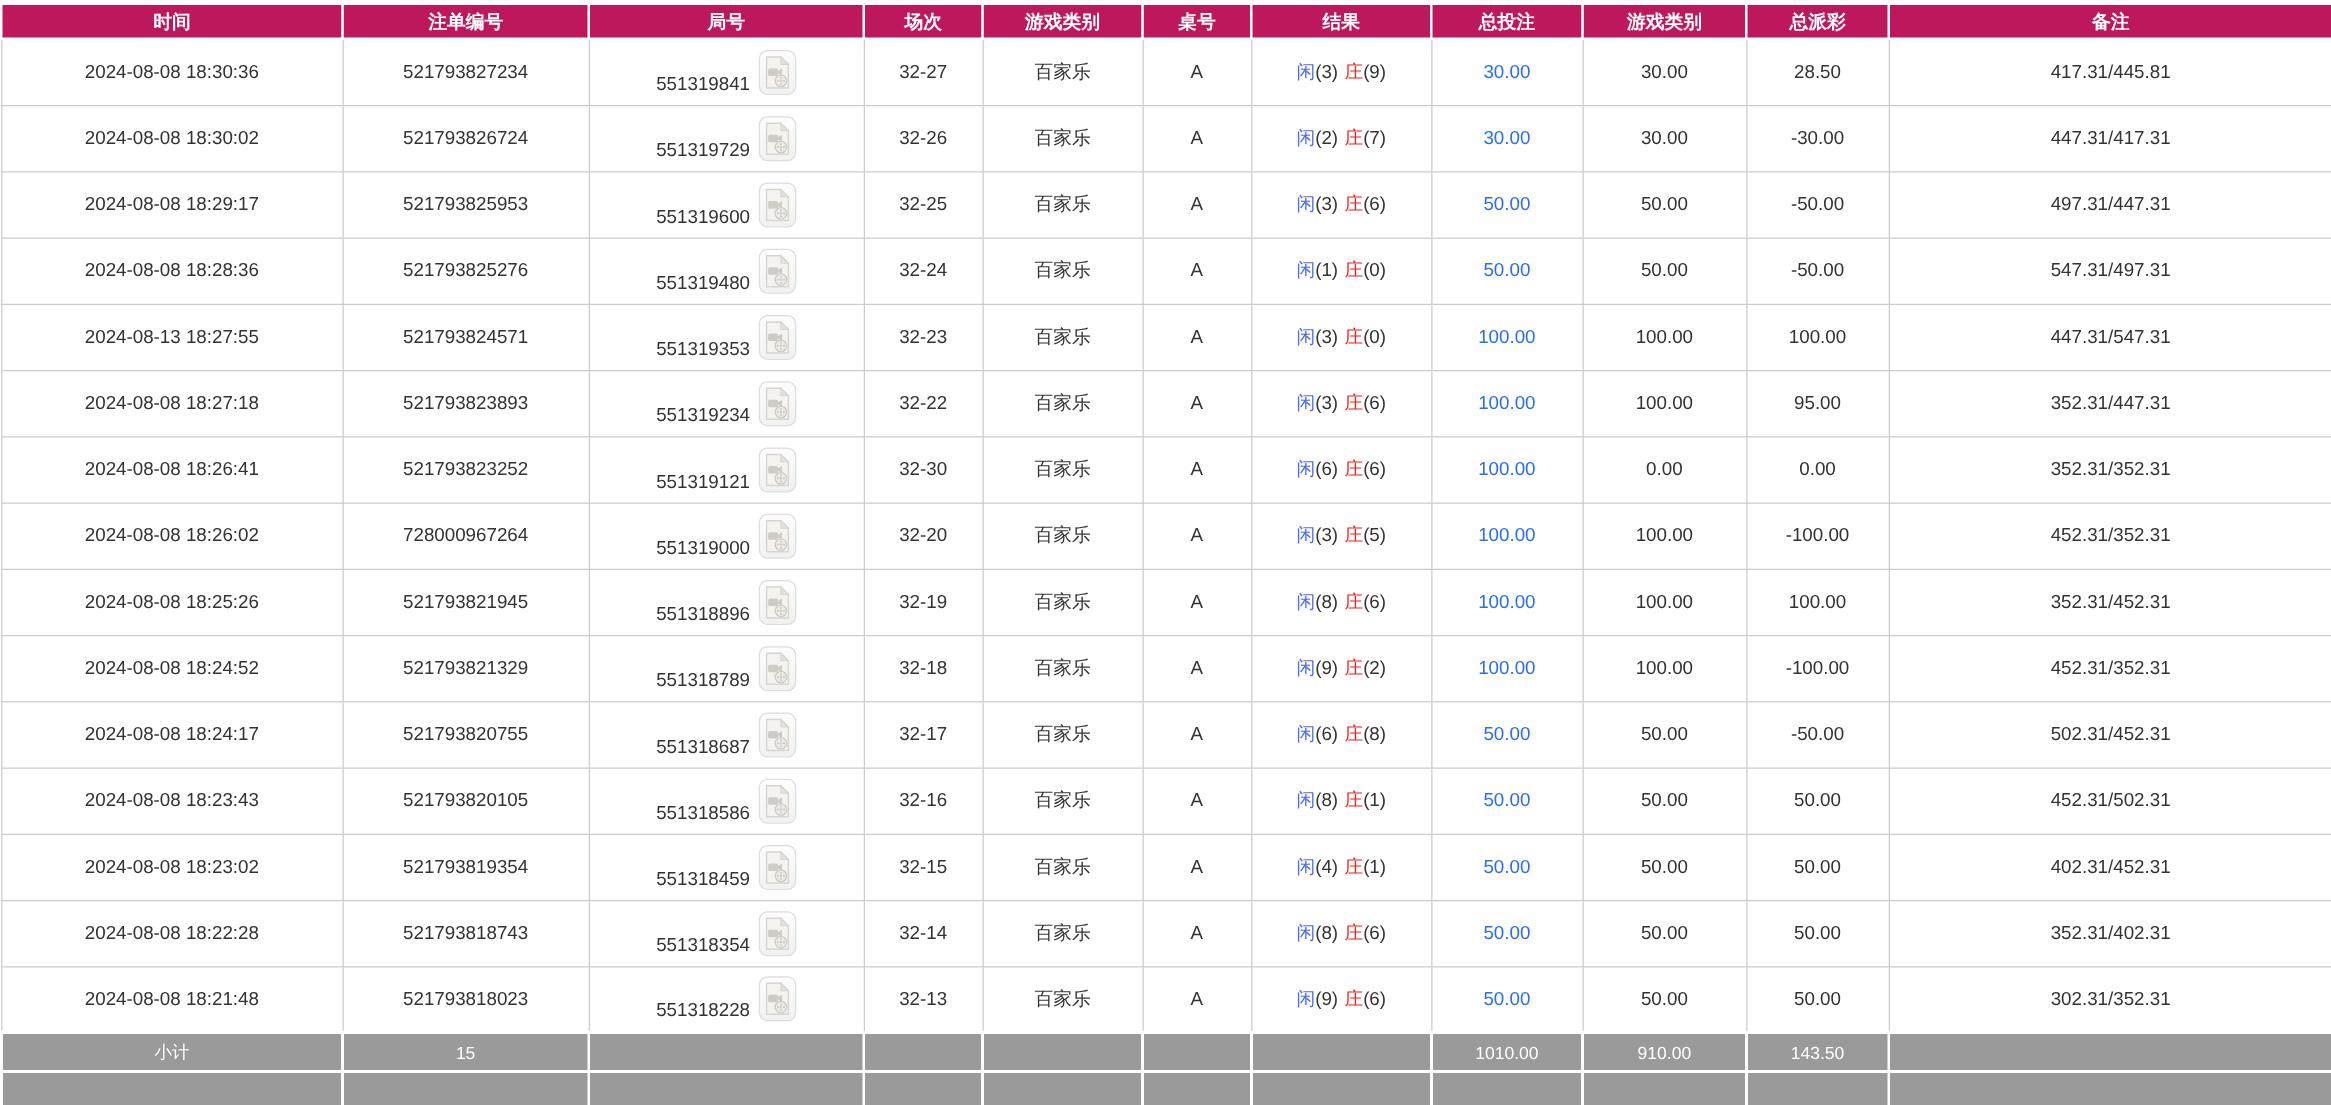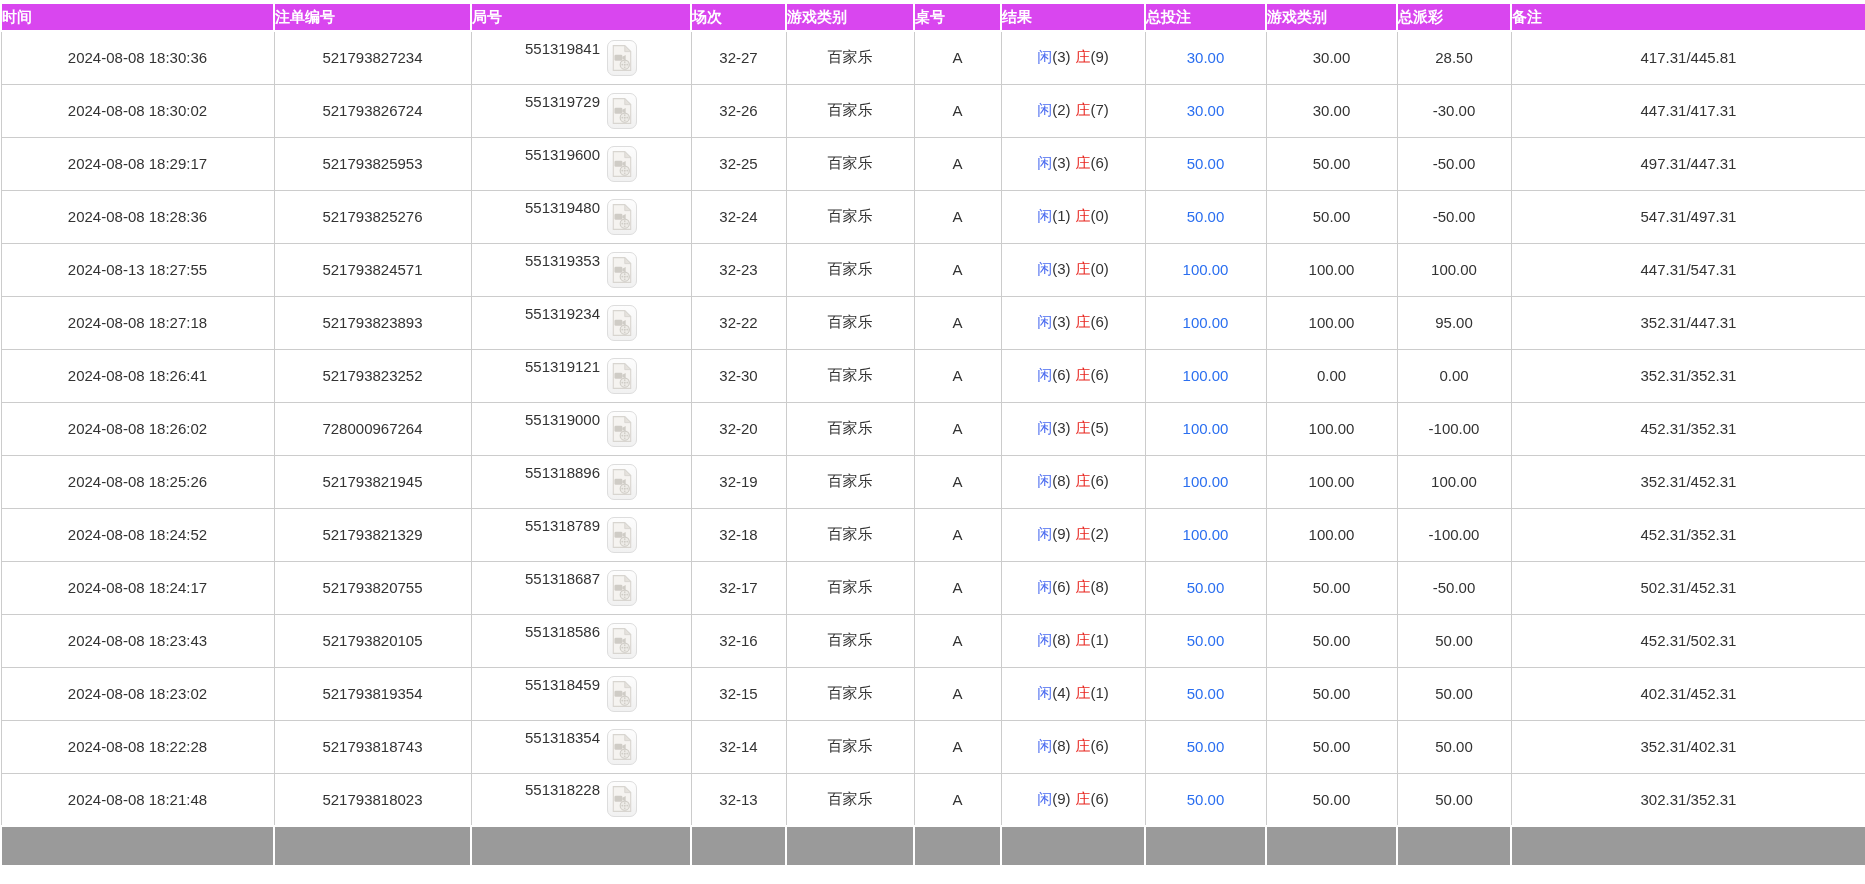--- a/index.html
+++ b/index.html
@@ -9,28 +9,28 @@
     font-family: "Liberation Sans", sans-serif;
   }
   .viewport { width: 1865px; height: 884px; overflow: hidden; }
   table.records {
     width: 1865px;
     border-collapse: collapse;
     table-layout: fixed;
     margin-top: 2px;
   }
   table.records th {
-    background: #d946ef;
+    background: #be185d;
     color: #ffffff;
     font-size: 15px;
     font-weight: bold;
     height: 28px;
     padding: 0;
     border: 2px solid #ffffff;
-    text-align: left;
+    text-align: center;
   }
   table.records td {
     border: 1px solid #cccccc;
     background: #ffffff;
     color: #333333;
     font-size: 15px;
     text-align: center;
     height: 53px;
     padding: 0 4px;
     white-space: nowrap;
@@ -46,21 +46,21 @@
   tr.partial-row td {
     background: #9a9a9a;
     border: 2px solid #ffffff;
     height: 40px;
   }
   .blue { color: #2b6ff0; }
   .player { color: #4a6bf0; }
   .banker { color: #e8251f; }
   .neg { color: #f01414; margin-top: 27px; }
   .round-wrap {
-    display: flex; align-items: flex-start; justify-content: center; gap: 7px;
+    display: flex; align-items: flex-end; justify-content: center; gap: 7px;
   }
   .video-btn {
     display: inline-flex; align-items: center; justify-content: center;
     width: 30px; height: 36px;
     border: 1px solid #dddddd; border-radius: 7px;
     background: linear-gradient(#fdfdfd, #f1f1f1);
     padding: 0; cursor: pointer;
   }
   .video-btn svg { display: block; }
 </style>
@@ -618,20 +618,33 @@
     </td>
     <td>
       <span class="blue">50.00</span>
     </td>
     <td>50.00</td>
     <td>50.00</td>
     <td>302.31/352.31</td>
   </tr>
       </tbody>
     <tbody>
+      <tr class="subtotal-row">
+        <td>小计</td>
+        <td>15</td>
+        <td></td>
+        <td></td>
+        <td></td>
+        <td></td>
+        <td></td>
+        <td>1010.00</td>
+        <td>910.00</td>
+        <td>143.50</td>
+        <td></td>
+      </tr>
       <tr class="partial-row">
         <td></td>
           <td></td>
         <td></td>
           <td></td>
         <td></td>
           <td></td>
         <td></td>
           <td></td>
         <td></td>

